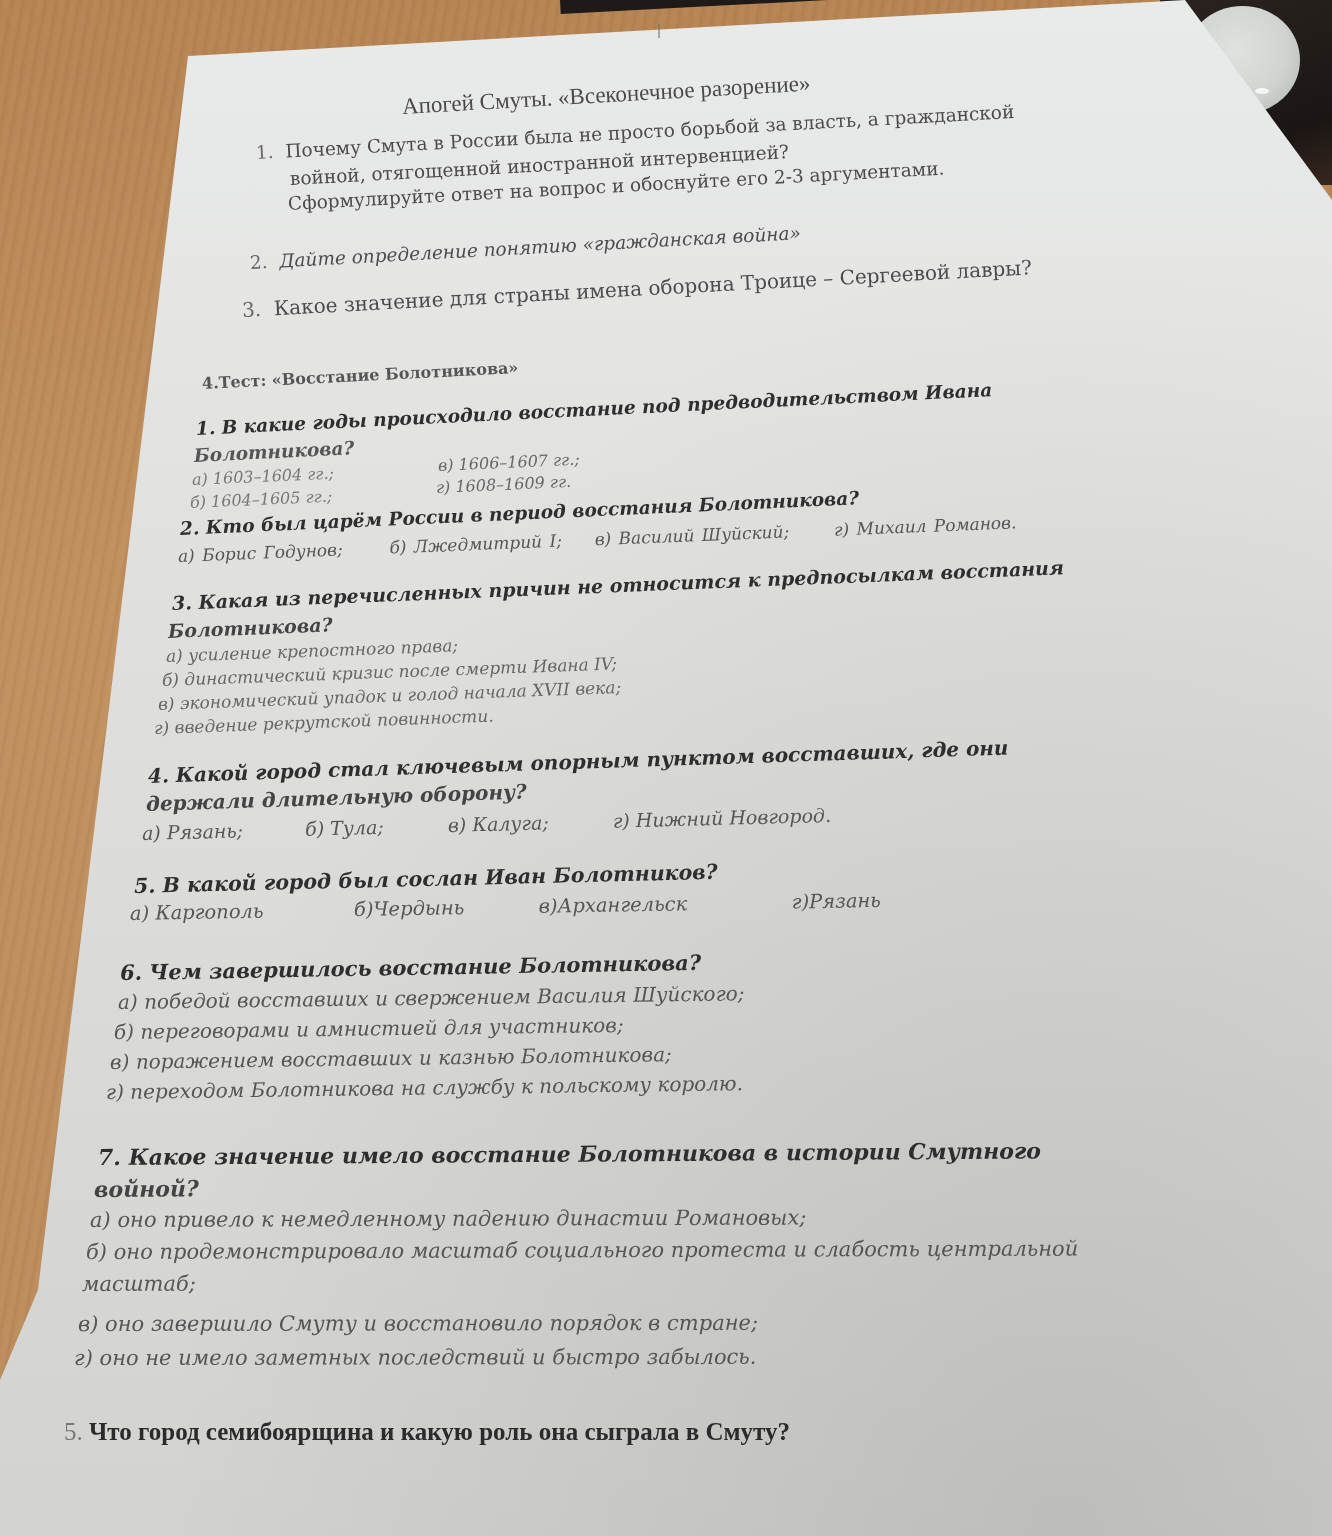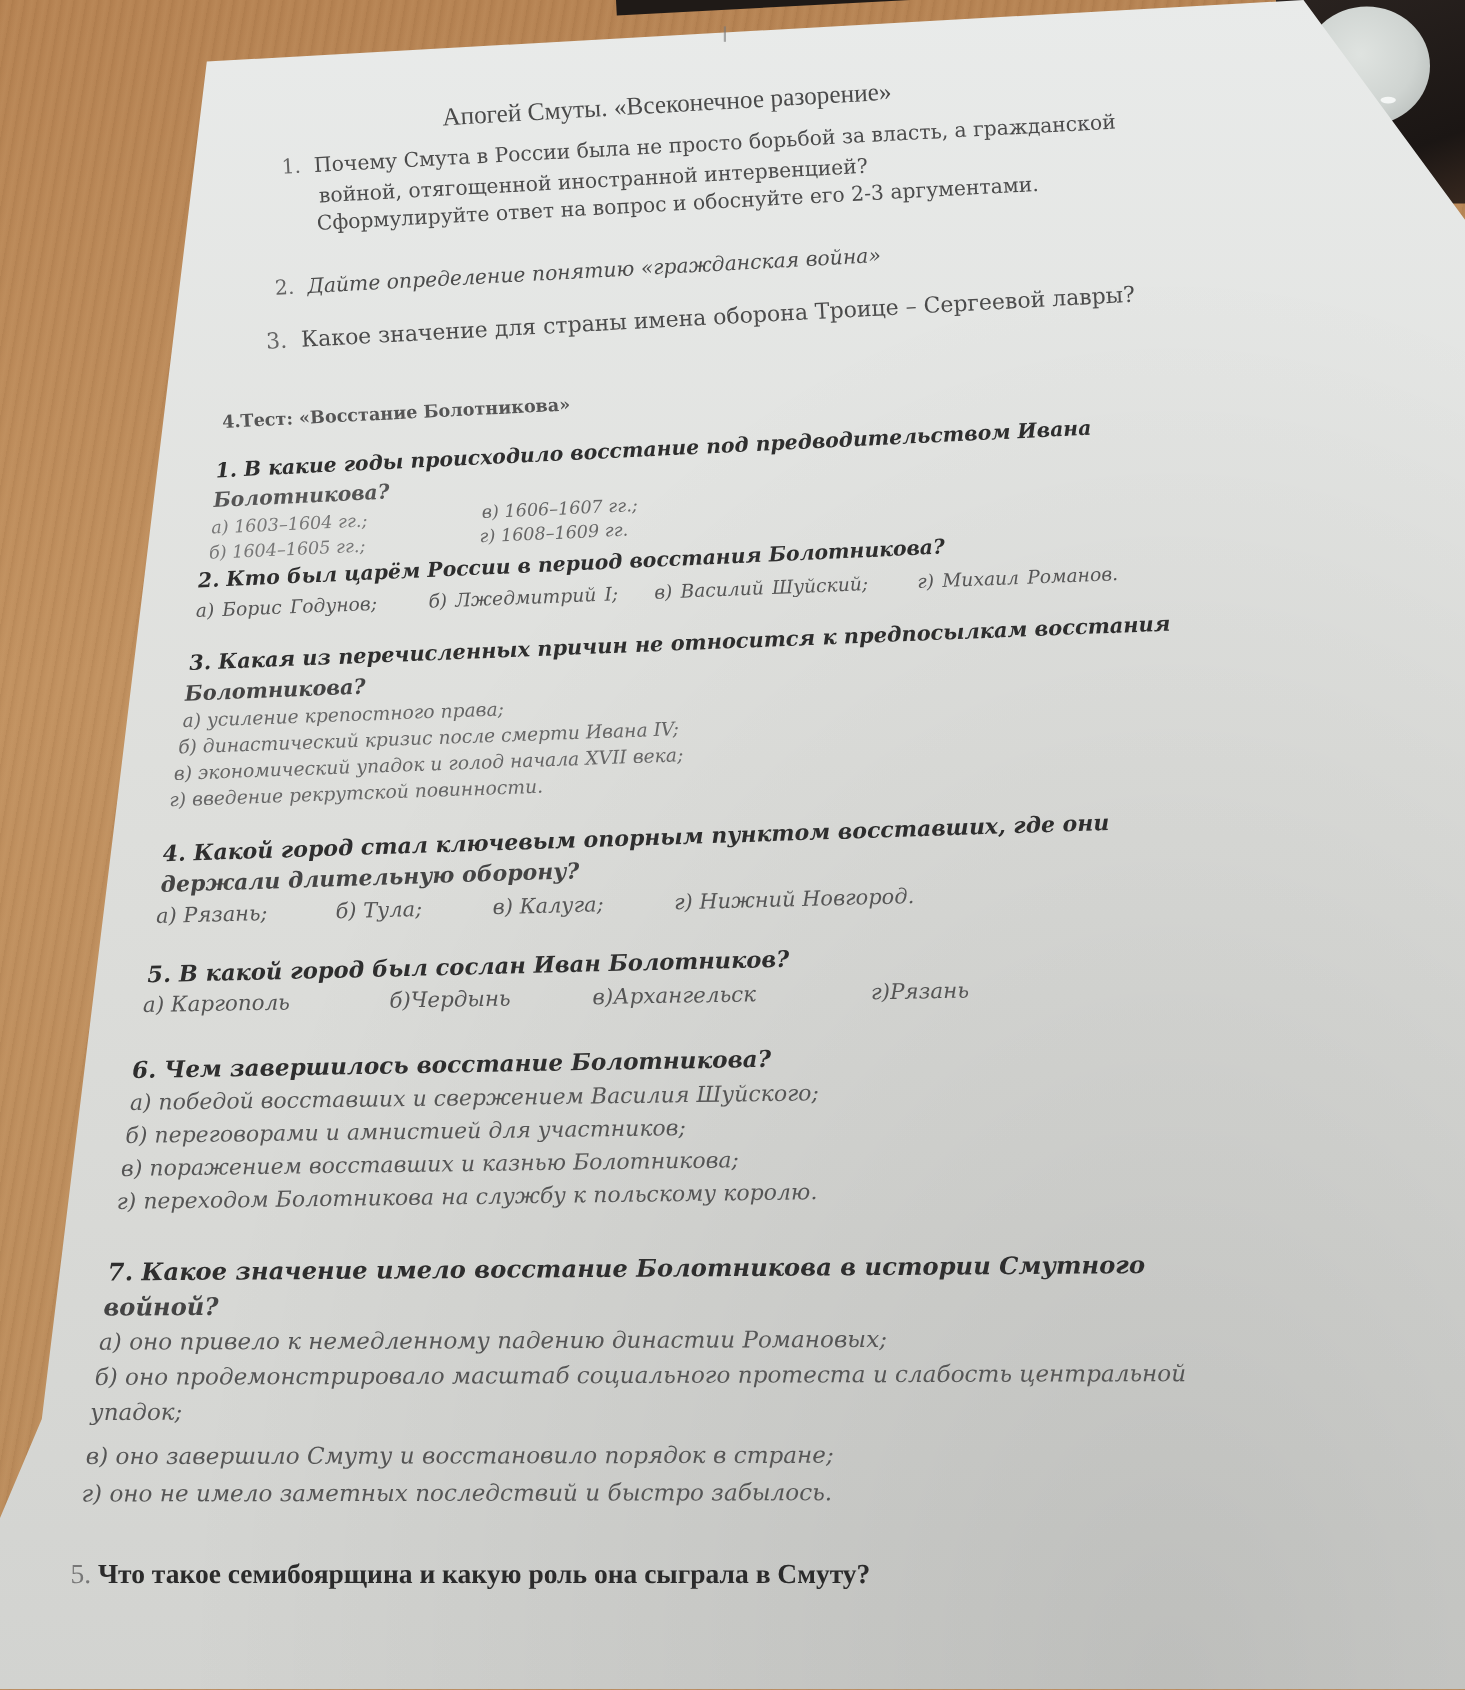--- a/index.html
+++ b/index.html
@@ -138,20 +138,20 @@
 <div class="line bi" style="left:120px; top:960px; font-size:21px; transform:rotate(-1.0deg);">6. Чем завершилось восстание Болотникова?</div>
 <div class="line ital" style="left:118px; top:990px; font-size:20px; color:#555; transform:rotate(-0.8deg);">а) победой восставших и свержением Василия Шуйского;</div>
 <div class="line ital" style="left:114px; top:1020px; font-size:20px; color:#555; transform:rotate(-0.8deg);">б) переговорами и амнистией для участников;</div>
 <div class="line ital" style="left:110px; top:1050px; font-size:20px; color:#555; transform:rotate(-0.8deg);">в) поражением восставших и казнью Болотникова;</div>
 <div class="line ital" style="left:106px; top:1080px; font-size:20px; color:#555; transform:rotate(-0.8deg);">г) переходом Болотникова на службу к польскому королю.</div>
 
 <div class="line bi" style="left:98px; top:1144px; font-size:22px; transform:rotate(-0.4deg);">7. Какое значение имело восстание Болотникова в истории Смутного</div>
 <div class="line bi" style="left:94px; top:1176px; font-size:22px; color:#444; transform:rotate(-0.4deg);">войной?</div>
 <div class="line ital" style="left:90px; top:1208px; font-size:21px; color:#555; transform:rotate(-0.2deg);">а) оно привело к немедленному падению династии Романовых;</div>
 <div class="line ital" style="left:86px; top:1240px; font-size:21px; color:#555; transform:rotate(-0.2deg);">б) оно продемонстрировало масштаб социального протеста и слабость центральной</div>
-<div class="line ital" style="left:82px; top:1272px; font-size:21px; color:#555; transform:rotate(-0.2deg);">упадок;</div>
+<div class="line ital" style="left:82px; top:1272px; font-size:21px; color:#555; transform:rotate(-0.2deg);">масштаб;</div>
 <div class="line ital" style="left:78px; top:1312px; font-size:21px; color:#555; transform:rotate(-0.1deg);">в) оно завершило Смуту и восстановило порядок в стране;</div>
 <div class="line ital" style="left:74px; top:1346px; font-size:21px; color:#555; transform:rotate(-0.1deg);">г) оно не имело заметных последствий и быстро забылось.</div>
 
 <div class="line bold-serif" style="left:64px; top:1418px; font-size:25px; transform:rotate(0deg);">
   <span class="num-light" style="font-weight:normal; color:#777;">5.</span>
-  <span>Что такое семибоярщина и какую роль она сыграла в Смуту?</span>
+  <span>Что город семибоярщина и какую роль она сыграла в Смуту?</span>
 </div>
 
 </body></html>

